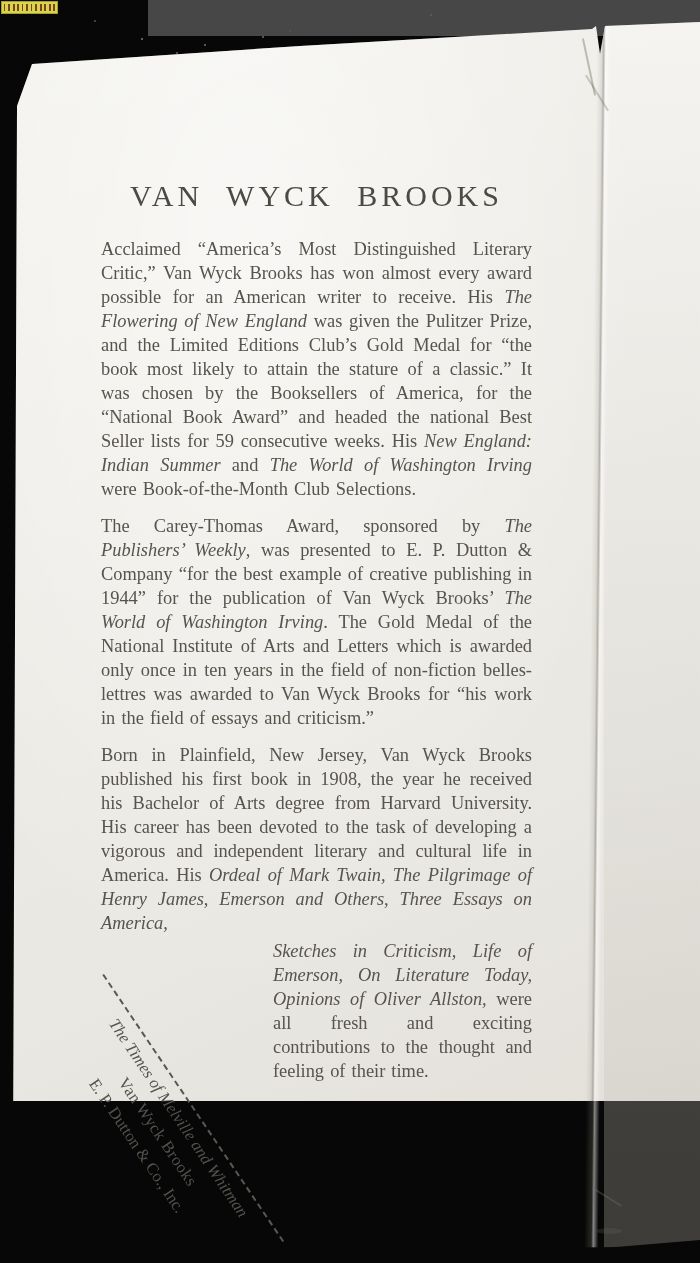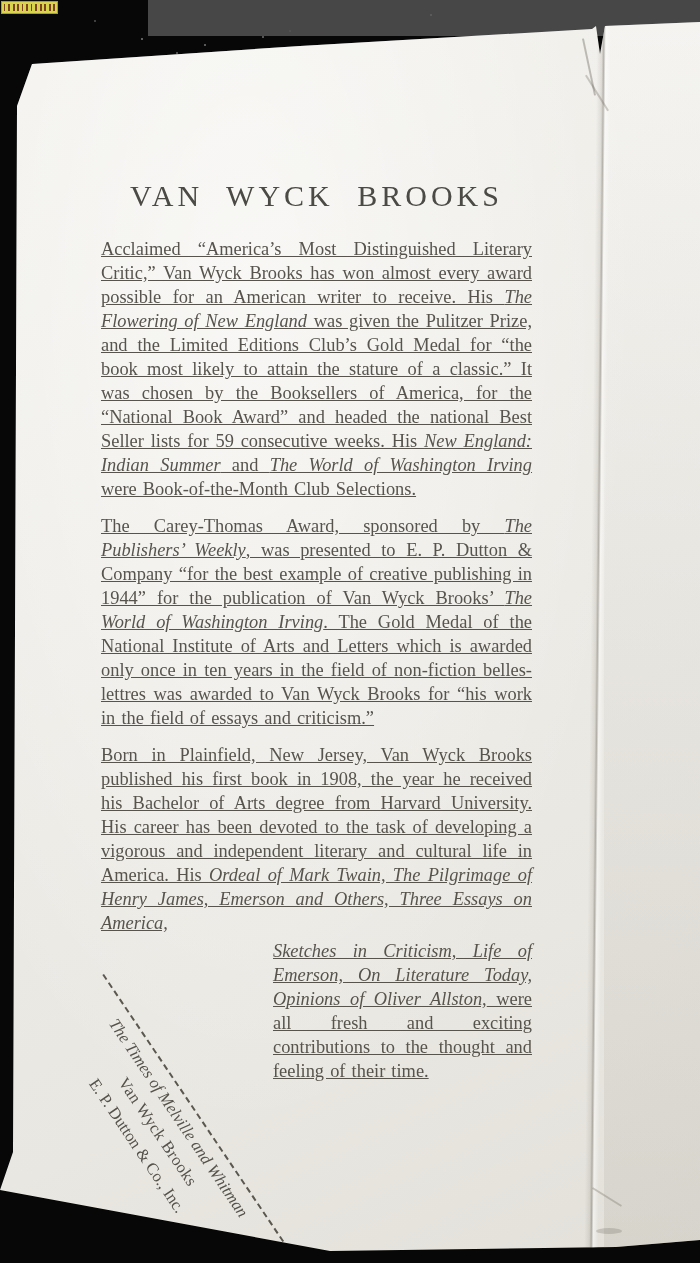--- a/index.html
+++ b/index.html
@@ -12,21 +12,21 @@
                318px 52px 0 #5e5e5e,289px 30px 0 #505050,231px 58px 0 #525252,
                176px 52px 0 #4e4e4e,94px 20px 0 #3f3f3f,430px 14px 0 #5a5a5a;}
 
   
   .sticker{position:absolute;left:1px;top:1px;width:57px;height:13px;background:#d8d44e;
     box-shadow:inset 0 0 0 1px rgba(95,80,0,.4);}
   .sticker-marks{position:absolute;left:3px;top:3px;right:3px;bottom:3px;
     background:repeating-linear-gradient(90deg,#7c4420 0 1.5px,rgba(0,0,0,0) 1.5px 4.5px);}
 
   
-  .paper{position:absolute;left:0;top:0;width:700px;height:1263px;
+  .paper{position:absolute;left:0;top:0;width:700px;height:1101px;
     background:
       radial-gradient(ellipse at 35% 22%, rgba(255,255,255,.55), rgba(255,255,255,0) 62%),
       linear-gradient(155deg,#f3f2ee 0%,#eeece7 40%,#e9e7e1 75%,#e2e0d9 100%);
     clip-path:polygon(32px 64px,300px 46px,592px 29px,596px 26px,600px 54px,605px 26px,
       700px 22px,700px 1240px,616px 1247px,330px 1251px,0px 1190px,13px 1152px,17px 106px);}
 
   .fold-strip{position:absolute;left:604px;top:20px;width:96px;height:1235px;
     background:linear-gradient(to bottom,rgba(255,255,255,.30),rgba(186,182,172,.30));}
   .fold-crease{position:absolute;left:597px;top:24px;width:16px;height:1226px;
     transform:rotate(.6deg);transform-origin:top left;
@@ -41,21 +41,21 @@
   .crease-mark-d{position:absolute;left:596px;top:1228px;width:26px;height:6px;
     background:rgba(105,100,90,.25);border-radius:50%;}
 
   
   .content{position:absolute;left:101px;top:180px;width:431px;
     font-family:"Liberation Serif","DejaVu Serif",serif;color:#57544d;
     font-size:18.4px;line-height:24px;text-align:justify;word-spacing:1.5px;}
   .page-title{font-size:30px;line-height:32px;font-weight:normal;letter-spacing:4px;
     word-spacing:12px;text-align:center;color:#4b4a45;margin:0 0 25px 0;
     font-family:"Liberation Serif","DejaVu Serif",serif;}
-  .content p{margin:0 0 13px 0;text-decoration:underline;}
+  .content p{margin:0 0 13px 0;}
   .content p.bio-main{margin-bottom:4px;}
   .content p.bio-indent{margin:0 0 0 172px;}
   em{font-style:italic;}
 
   
   .spine-note{position:absolute;left:104px;top:974px;width:322px;
     transform:rotate(56deg);transform-origin:0 0;
     font-family:"Liberation Serif","DejaVu Serif",serif;color:#55524c;
     font-size:16.5px;line-height:25px;text-align:center;}
   .cutline{height:0;border-top:2px dashed #5b5850;margin:0 0 4px 0;}

